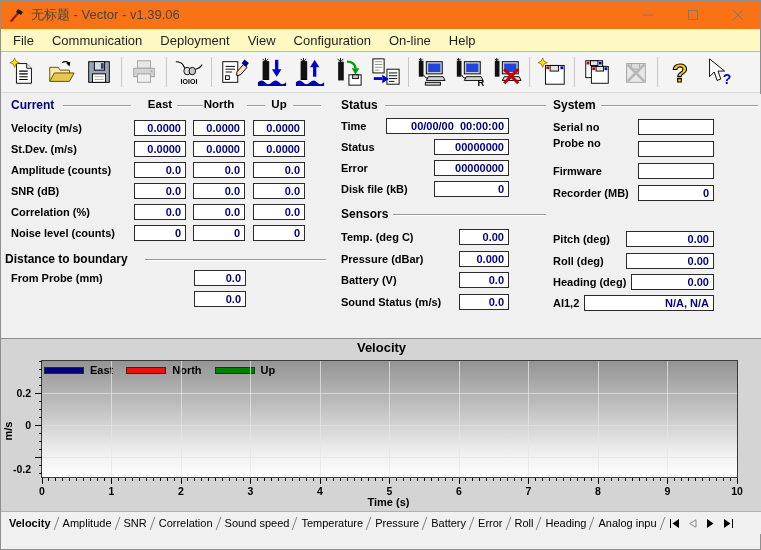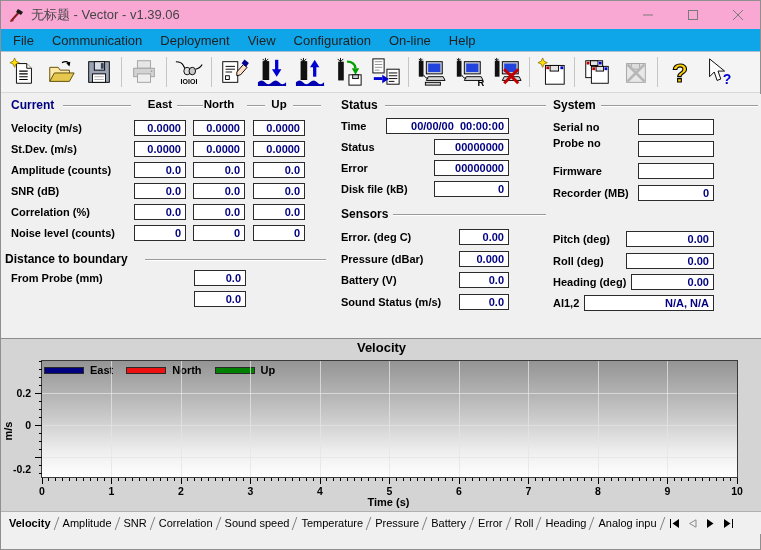--- a/index.html
+++ b/index.html
@@ -1,25 +1,25 @@
 <!DOCTYPE html>
 <html><head>
 <meta charset="utf-8">
 <style>
   html,body{margin:0;padding:0;}
   body{width:761px;height:550px;font-family:"Liberation Sans",sans-serif;position:relative;background:#f0f0f0;overflow:hidden;}
   .win{position:absolute;inset:0;border:1px solid #8f8f8f;box-sizing:border-box;background:#f0f0f0;}
   
-  .titlebar{height:28px;background:#f9a8d4;display:flex;align-items:center;}
+  .titlebar{height:28px;background:#f97316;display:flex;align-items:center;}
   .app-icon{margin:0 6px 0 8px;display:flex;align-items:center;}
   .title-text{font-size:13px;color:#454545;white-space:nowrap;}
   .win-controls{margin-left:auto;display:flex;height:28px;}
   .win-btn{width:45px;height:28px;display:flex;align-items:center;justify-content:center;}
   
-  .menubar{height:22px;background:#0ea5e9;display:flex;align-items:center;padding-left:3px;}
+  .menubar{height:22px;background:#fef9c3;display:flex;align-items:center;padding-left:3px;}
   .menu-item{font-size:13px;color:#1f1f1f;padding:2px 9px;}
   
   .toolbar{height:42px;background:#f4f4f4;border-top:1px solid #aebdd0;border-bottom:1px solid #d9d9d9;display:flex;align-items:center;padding:0 3px;box-sizing:border-box;}
   .tb-btn{width:38px;height:36px;display:flex;align-items:center;justify-content:center;}
   .tb-sep{width:1px;height:30px;background:#c6c6c6;margin:0 3px;flex:none;}
   
   .panel{position:absolute;left:0;top:93px;width:761px;height:244px;background:#f0f0f0;}
   .ghead{position:absolute;font-weight:bold;font-size:12px;color:#000;white-space:nowrap;}
   .ghead.navy{color:#000080;}
   .gline{position:absolute;height:1px;background:#9a9a9a;box-shadow:0 1px 0 #ffffff;}
@@ -330,21 +330,21 @@
     <div class="fbox" style="left:385px;top:24px;width:123px">00/00/00  00:00:00</div>
     <div class="flabel" style="left:340px;top:47px">Status</div>
     <div class="fbox" style="left:433px;top:45px;width:75px">00000000</div>
     <div class="flabel" style="left:340px;top:68px">Error</div>
     <div class="fbox" style="left:433px;top:66px;width:75px">00000000</div>
     <div class="flabel" style="left:340px;top:89px">Disk file (kB)</div>
     <div class="fbox" style="left:433px;top:87px;width:75px">0</div>
 
     <div class="ghead" style="left:340px;top:113px">Sensors</div>
     <div class="gline" style="left:392px;top:120px;width:153px"></div>
-    <div class="flabel" style="left:340px;top:137px">Error. (deg C)</div>
+    <div class="flabel" style="left:340px;top:137px">Temp. (deg C)</div>
     <div class="fbox" style="left:458px;top:135px;width:50px">0.00</div>
     <div class="flabel" style="left:340px;top:159px">Pressure (dBar)</div>
     <div class="fbox" style="left:458px;top:157px;width:50px">0.000</div>
     <div class="flabel" style="left:340px;top:180px">Battery (V)</div>
     <div class="fbox" style="left:458px;top:178px;width:50px">0.0</div>
     <div class="flabel" style="left:340px;top:202px">Sound Status (m/s)</div>
     <div class="fbox" style="left:458px;top:200px;width:50px">0.0</div>
 
     <div class="ghead" style="left:552px;top:4px">System</div>
     <div class="gline" style="left:600px;top:11px;width:157px"></div>

